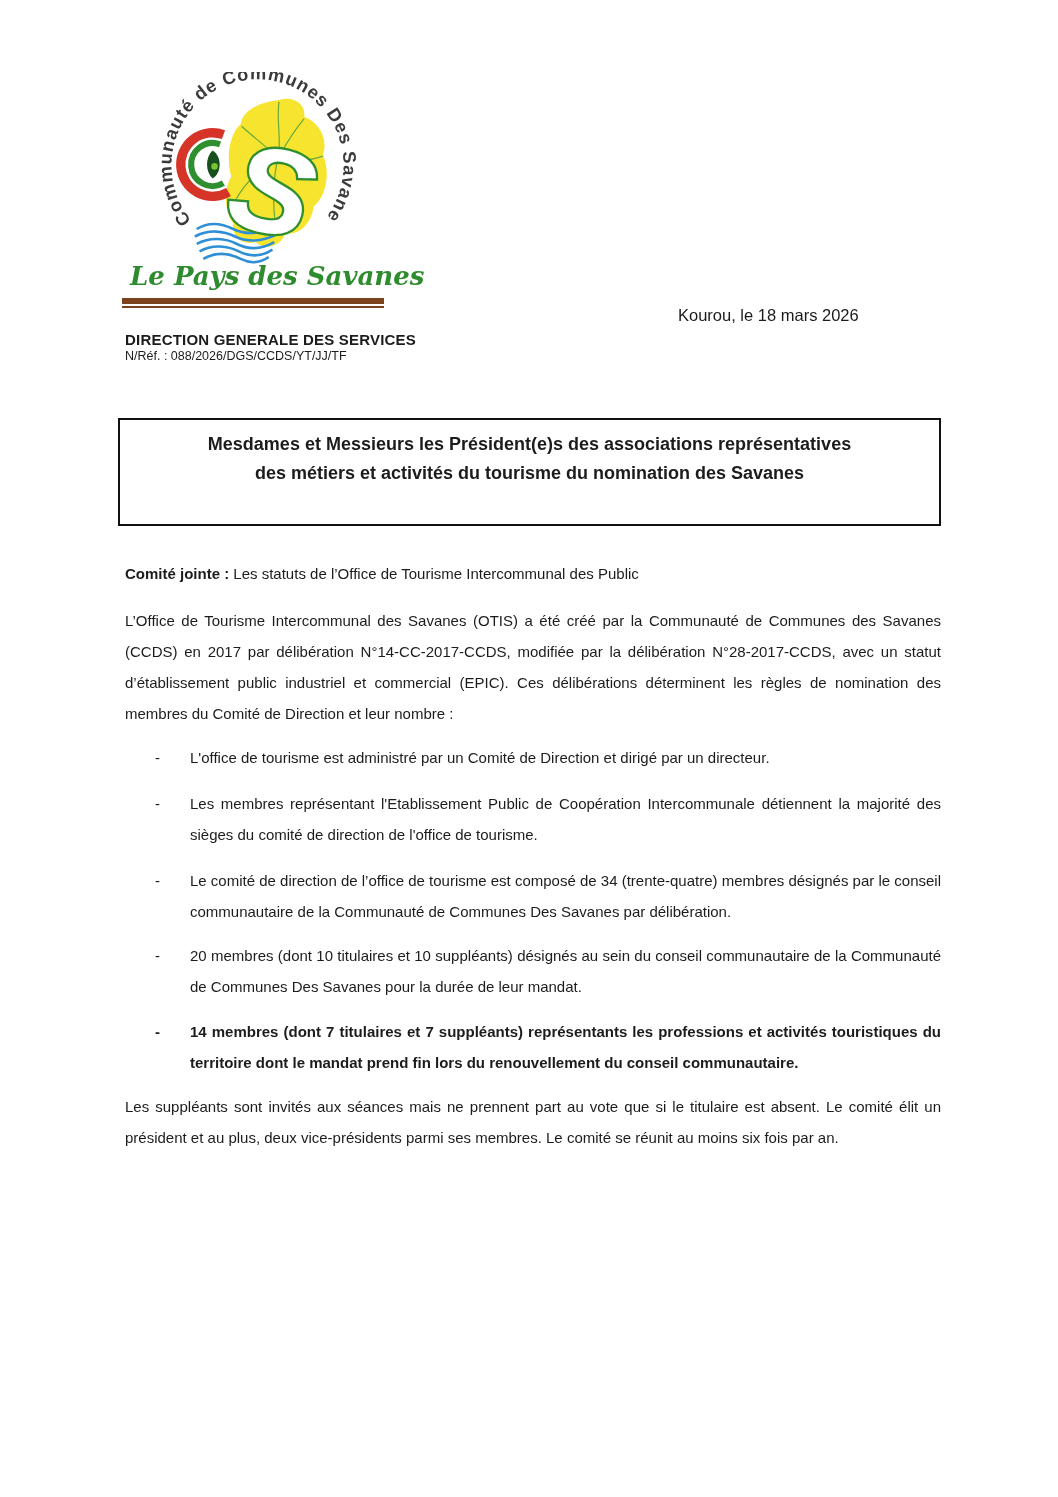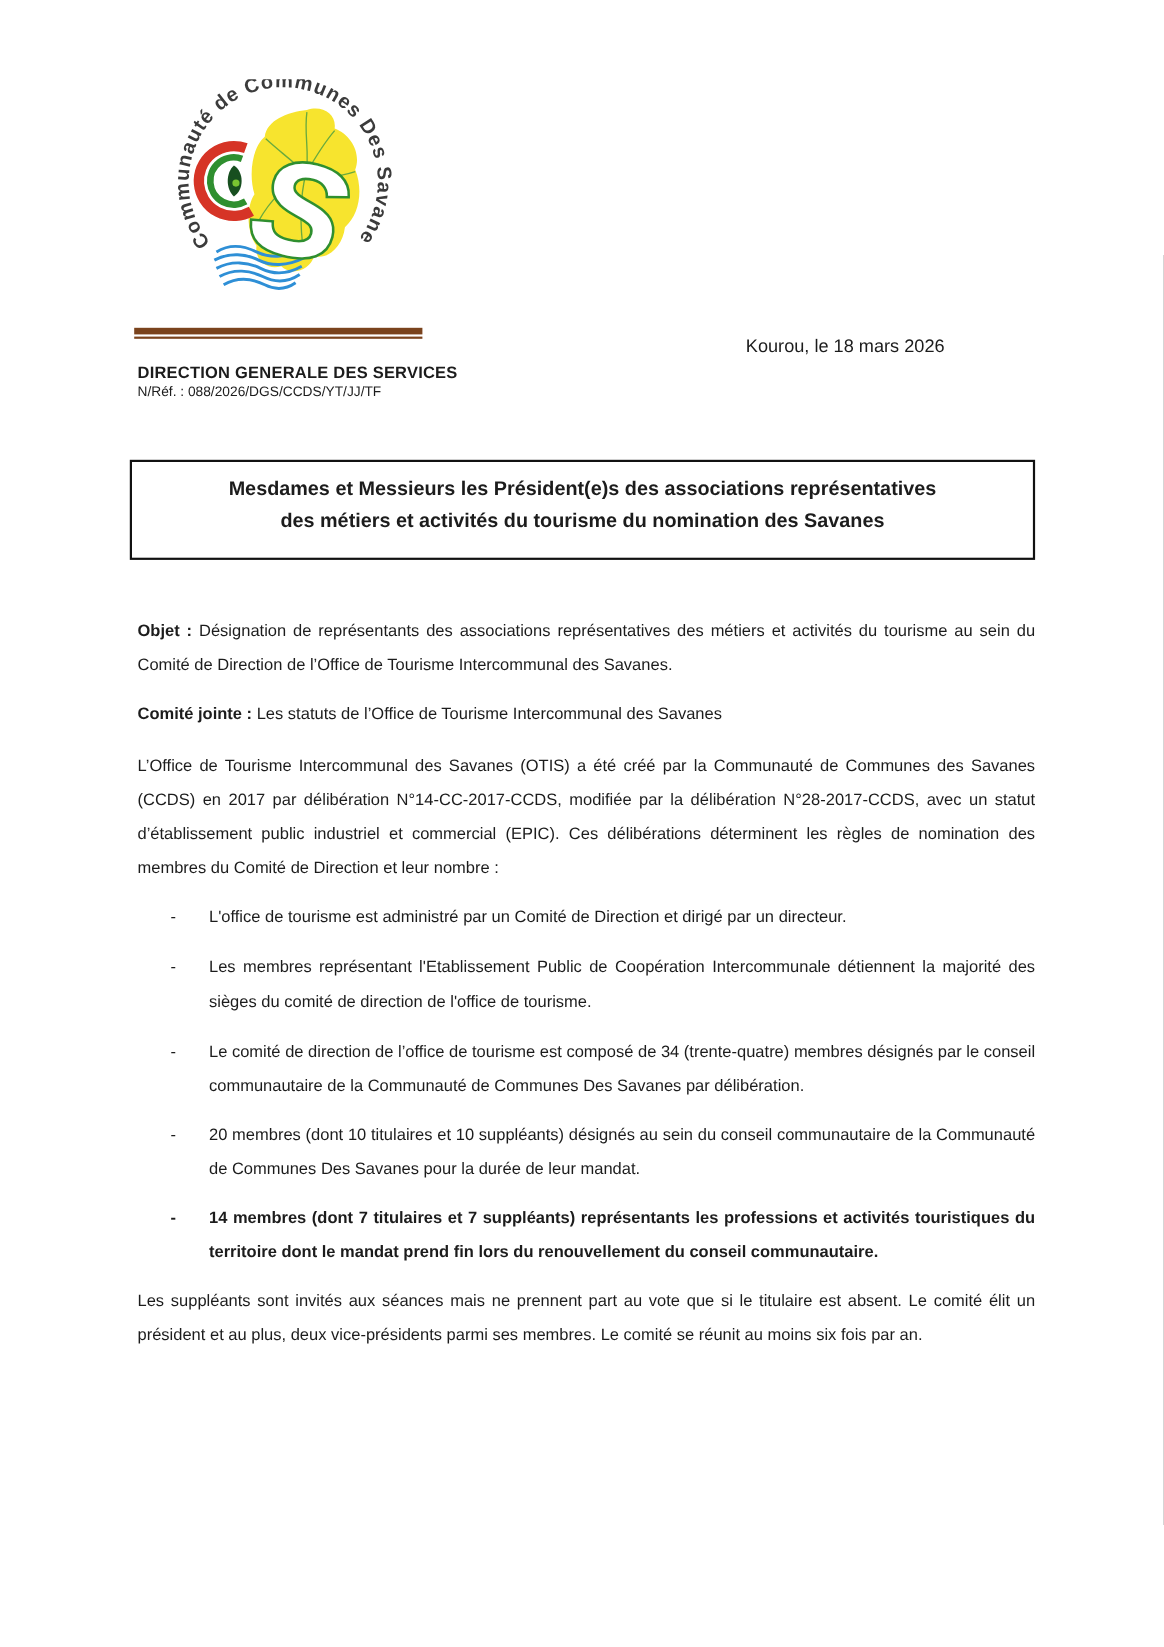--- a/index.html
+++ b/index.html
@@ -31,21 +31,21 @@
   }
   .ref {
     position:absolute; left:125px; top:349px;
     font-size:12.5px;
   }
   .date-line {
     position:absolute; left:678px; top:306px;
     font-size:16.5px;
   }
   .recipient-box {
-    position:absolute; left:118px; top:418px; width:823px; height:91px;
+    position:absolute; left:118px; top:418px; width:823px; height:108px;
     box-sizing:border-box;
     border:2px solid #111;
     padding:10px 12px 0 12px;
     text-align:center;
     font-size:18px; font-weight:bold; line-height:29px;
   }
   .body-col {
     position:absolute; left:125px; top:558px; width:816px;
     font-size:15px; line-height:31px;
   }
@@ -98,36 +98,36 @@
       </g>
 
       <text x="136" y="172" text-anchor="middle" font-size="130" font-weight="bold" font-style="italic" fill="#ffffff" stroke="#2f8f2f" stroke-width="5" paint-order="stroke" transform="rotate(14 136 126)" font-family="Liberation Sans, DejaVu Sans, sans-serif">S</text>
 
       <text font-size="19.5" font-weight="bold" fill="#3b3b3b" letter-spacing="1" font-family="Liberation Sans, DejaVu Sans, sans-serif">
         <textPath href="#circPath">Communauté de Communes Des Savanes</textPath>
       </text>
     </svg>
   </div>
 
+  <div class="tagline">Le Pays des Savanes</div>
   <div class="rule"></div>
 
   <div class="dept">DIRECTION GENERALE DES SERVICES</div>
   <div class="ref">N/Réf. : 088/2026/DGS/CCDS/YT/JJ/TF</div>
   <div class="date-line">Kourou, le 18 mars 2026</div>
 
   <div class="recipient-box">
     <div>Mesdames et Messieurs les Président(e)s des associations représentatives</div>
     <div>des métiers et activités du tourisme du nomination des Savanes</div>
   </div>
 
   <div class="body-col">
 
-    <p class="para tight"><span class="lbl">Objet :</span> <span>Désignation de représentants des associations représentatives des métiers et activités du tourisme au sein du Comité de Direction de l’Office de Tourisme Intercommunal des Savanes.</span></p>
 
-    <p class="para" style="margin-bottom:16px;"><span class="lbl">Comité jointe :</span> <span>Les statuts de l’Office de Tourisme Intercommunal des Savanes</span></p>
+    <p class="para" style="margin-bottom:16px;"><span class="lbl">Comité jointe :</span> <span>Les statuts de l’Office de Tourisme Intercommunal des Public</span></p>
 
     <p class="para">L’Office de Tourisme Intercommunal des Savanes (OTIS) a été créé par la Communauté de Communes des Savanes (CCDS) en 2017 par délibération N°14-CC-2017-CCDS, modifiée par la délibération N°28-2017-CCDS, avec un statut d’établissement public industriel et commercial (EPIC). Ces délibérations déterminent les règles de nomination des membres du Comité de Direction et leur nombre :</p>
 
     <div class="hlist">
       <div class="hitem">
         <span class="hmark">-</span>
         <span class="htext">L'office de tourisme est administré par un Comité de Direction et dirigé par un directeur.</span>
       </div>
       <div class="hitem">
         <span class="hmark">-</span>

